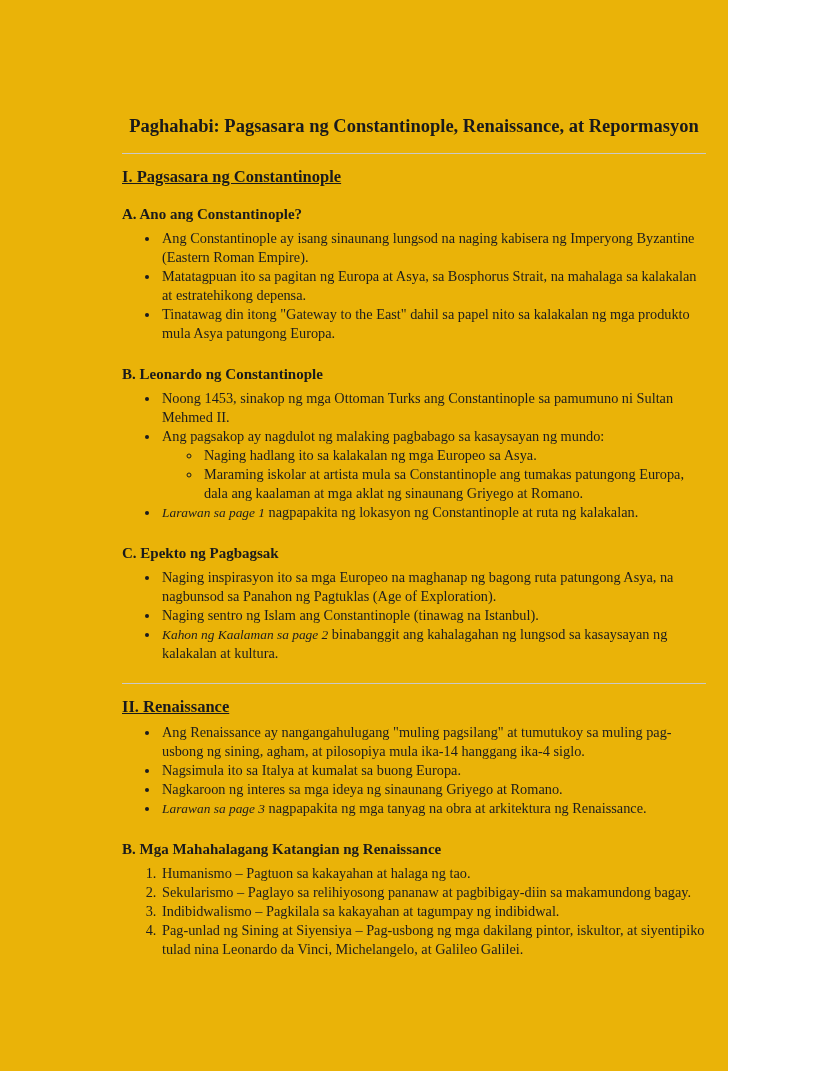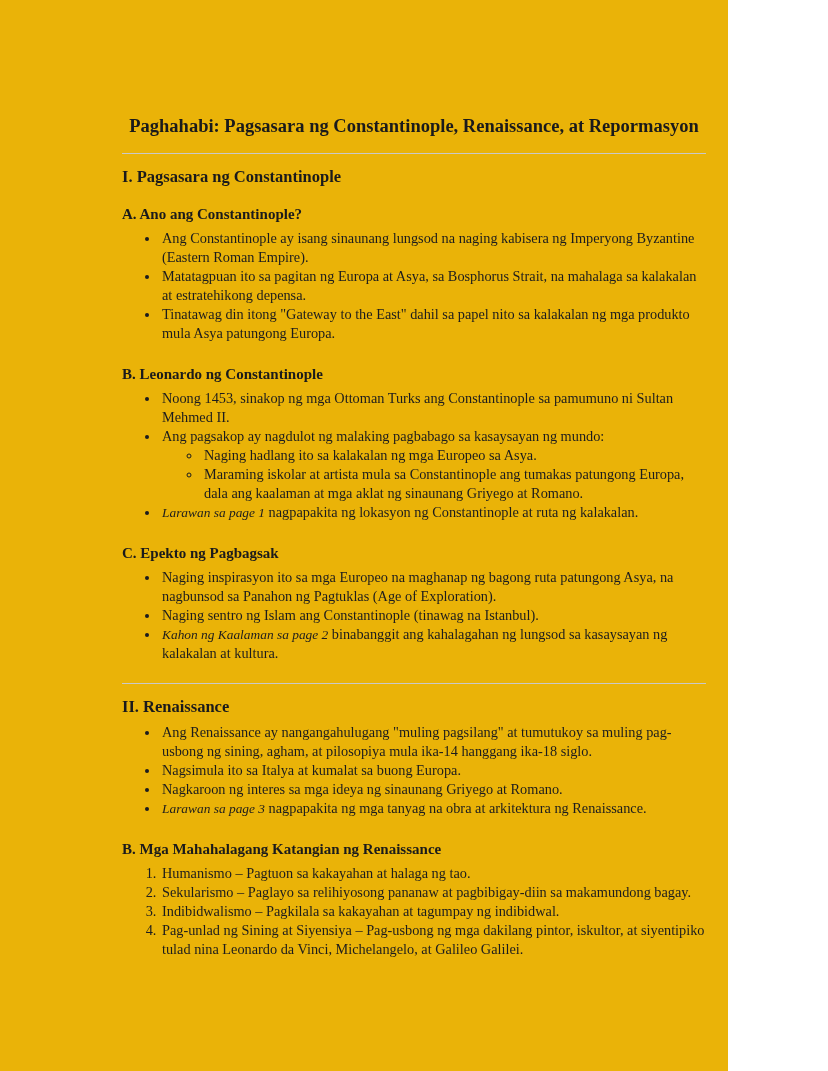--- a/index.html
+++ b/index.html
@@ -39,20 +39,21 @@
     margin: 0;
     height: 0;
   }
   hr.rule-2 { margin-top: 20px; }
   .sec-heading {
     font-size: 16.5px;
     font-weight: bold;
     line-height: 22px;
     margin: 12px 0 0 0;
     color: #1a1a1c;
+    text-decoration: underline;
   }
   .sub-heading {
     font-size: 15px;
     font-weight: bold;
     line-height: 20px;
     margin: 21px 0 0 0;
     color: #1a1a1c;
   }
   .sec-heading + .sub-heading { margin-top: 16px; }
   ul.bullets, ol.numbered {
@@ -121,21 +122,21 @@
       <li><span>Naging inspirasyon ito sa mga Europeo na maghanap ng bagong ruta patungong Asya, na nagbunsod sa Panahon ng Pagtuklas (Age of Exploration).</span></li>
       <li><span>Naging sentro ng Islam ang Constantinople (tinawag na Istanbul).</span></li>
       <li><em class="note">Kahon ng Kaalaman sa page 2</em><span> binabanggit ang kahalagahan ng lungsod sa kasaysayan ng kalakalan at kultura.</span></li>
     </ul>
 
     <hr class="rule rule-2">
 
     <h2 class="sec-heading">II. Renaissance</h2>
 
     <ul class="bullets">
-      <li><span>Ang Renaissance ay nangangahulugang "muling pagsilang" at tumutukoy sa muling pag-usbong ng sining, agham, at pilosopiya mula ika-14 hanggang ika-18 siglo.</span></li>
+      <li><span>Ang Renaissance ay nangangahulugang "muling pagsilang" at tumutukoy sa muling pag-usbong ng sining, agham, at pilosopiya mula ika-14 hanggang ika-4 siglo.</span></li>
       <li><span>Nagsimula ito sa Italya at kumalat sa buong Europa.</span></li>
       <li><span>Nagkaroon ng interes sa mga ideya ng sinaunang Griyego at Romano.</span></li>
       <li><em class="note">Larawan sa page 3</em><span> nagpapakita ng mga tanyag na obra at arkitektura ng Renaissance.</span></li>
     </ul>
 
     <h3 class="sub-heading">B. Mga Mahahalagang Katangian ng Renaissance</h3>
     <ol class="numbered">
       <li><strong class="term">Humanismo</strong><span> – Pagtuon sa kakayahan at halaga ng tao.</span></li>
       <li><strong class="term">Sekularismo</strong><span> – Paglayo sa relihiyosong pananaw at pagbibigay-diin sa makamundong bagay.</span></li>
       <li><strong class="term">Indibidwalismo</strong><span> – Pagkilala sa kakayahan at tagumpay ng indibidwal.</span></li>

